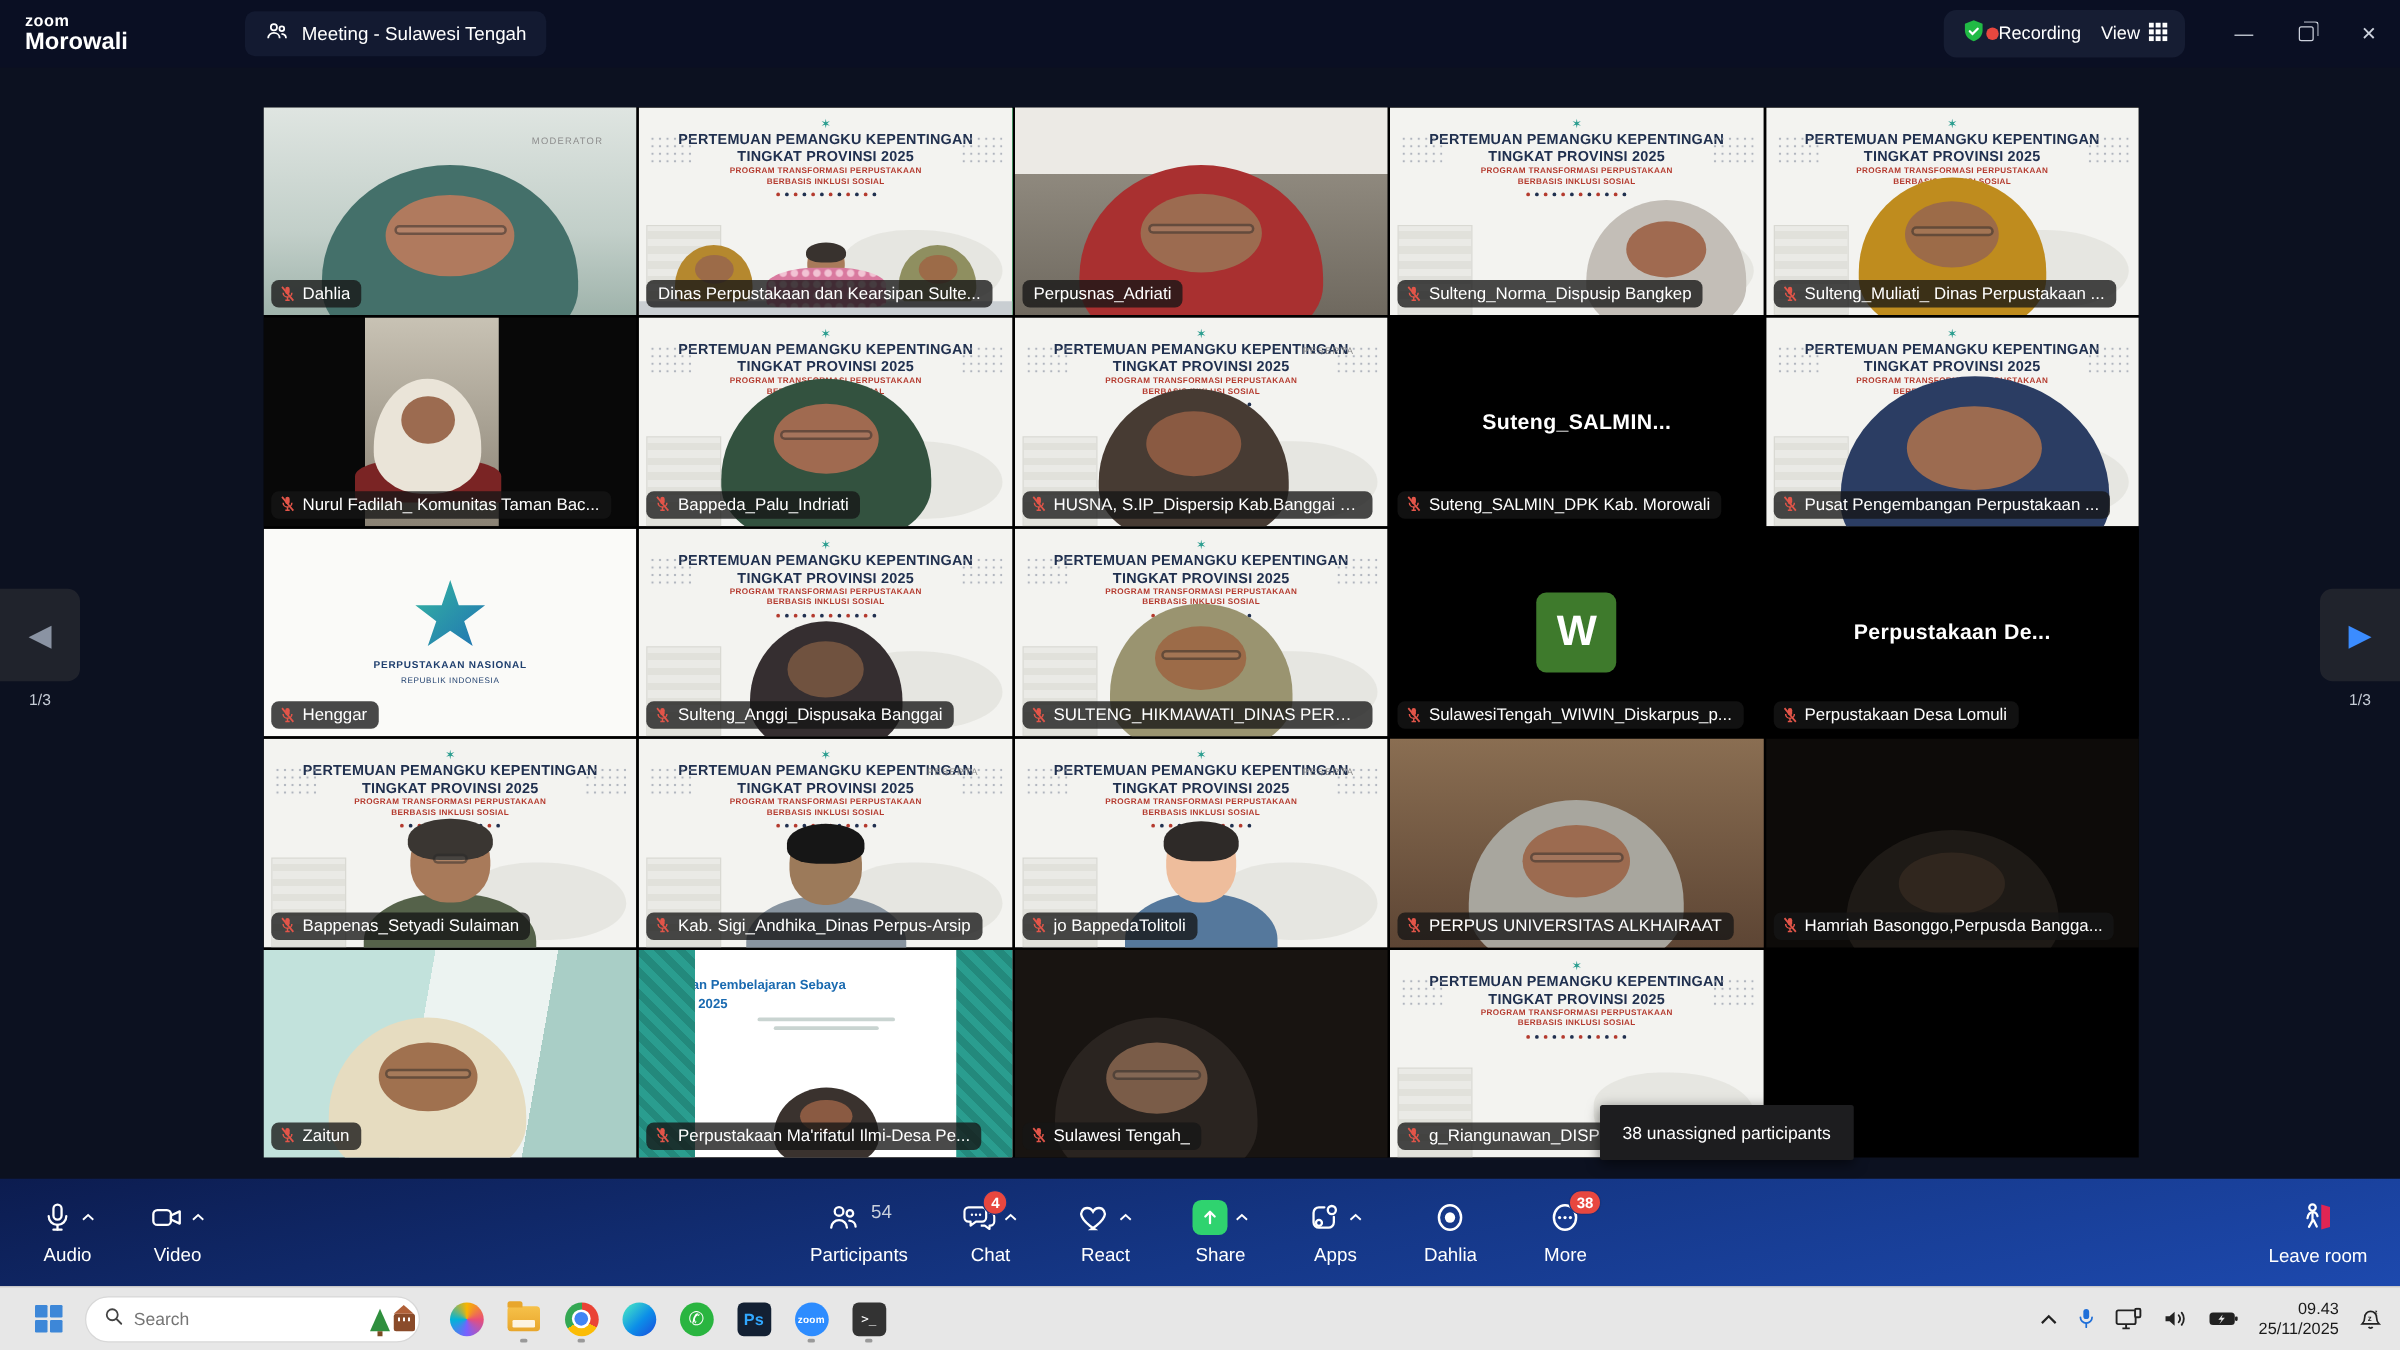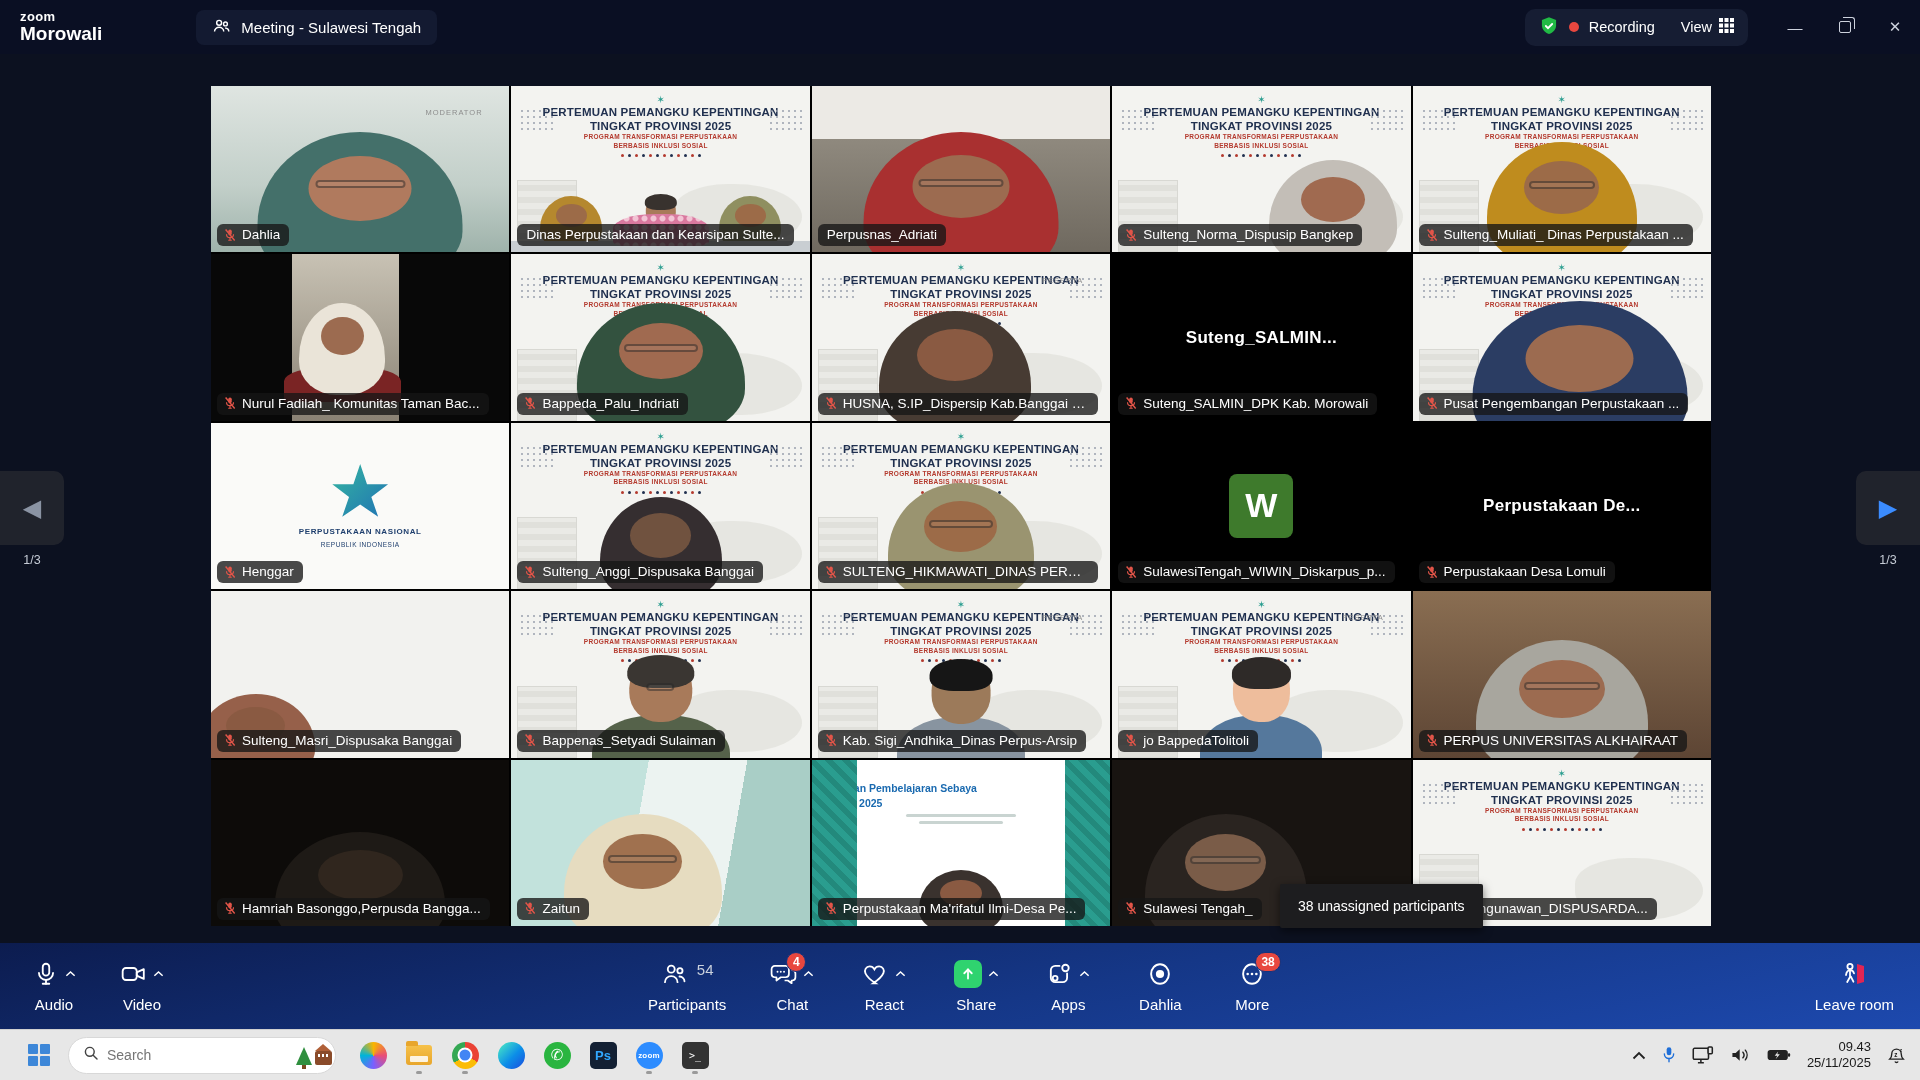--- a/index.html
+++ b/index.html
@@ -8,21 +8,21 @@
 
   
   .topbar{position:absolute;top:0;left:0;width:1920px;height:54px;background:#0a0f23;
     display:flex;align-items:center;color:#fff;z-index:30}
   .zlogo{margin-left:20px;line-height:1.05}
   .zlogo .l1{font-size:13px;font-weight:bold;letter-spacing:.4px}
   .zlogo .l2{font-size:19px;font-weight:bold}
   .meet-tab{margin-left:94px;display:flex;align-items:center;gap:10px;background:#131a31;
     padding:8px 16px;border-radius:8px;font-size:15px;cursor:pointer}
   .top-right{margin-left:auto;display:flex;align-items:center}
-  .rec-pill{display:flex;align-items:center;gap:10px;background:#161d33;border-radius:10px;
+  .rec-pill{display:flex;align-items:center;background:#161d33;border-radius:10px;
     padding:7px 14px;font-size:14.5px}
   .recdot{width:10px;height:10px;border-radius:50%;background:#e8473f}
   .viewbtn{display:flex;align-items:center;gap:7px;margin-left:16px;cursor:pointer}
   .win-btns{display:flex;margin-left:22px}
   .winbtn{width:50px;height:40px;display:flex;align-items:center;justify-content:center;
     color:#cdd2dd;font-size:15px;cursor:pointer}
   .maxsq{width:12px;height:12px;border:1.5px solid #cdd2dd;border-radius:2px;position:relative}
   .maxsq:before{content:"";position:absolute;left:3px;top:-5px;width:11px;height:11px;
     border:1.5px solid #cdd2dd;border-left:none;border-bottom:none;border-radius:0 3px 0 0}
 
@@ -680,37 +680,20 @@
             <svg width="14" height="14" viewBox="0 0 24 24">
   <rect x="9" y="2.5" width="6" height="10" rx="3" fill="#e25549"></rect>
   <path d="M6 10.5a6 6 0 0 0 12 0" stroke="#e25549" stroke-width="2" fill="none"></path>
   <path d="M12 16.5v4.5M9 21h6" stroke="#e25549" stroke-width="2"></path>
   <path d="M4.5 2.5l15.5 19" stroke="#e25549" stroke-width="2.4"></path>
             </svg>
           </span>
           <span class="nm">Perpustakaan Desa Lomuli</span>
         </div>
       </div>
-      <div class="tile" style="background: rgb(242, 242, 239);">
-        <div class="person" style="width: 118px; height: 88px; left: 15%; bottom: -24px;">
-          <div class="hijab" style="background: rgb(150, 96, 74);"></div>
-          <div class="face" style="background: rgb(138, 90, 66);"></div>
-        </div>
-        <div class="nameplate">
-          <span style="display: flex;">
-            <svg width="14" height="14" viewBox="0 0 24 24">
-  <rect x="9" y="2.5" width="6" height="10" rx="3" fill="#e25549"></rect>
-  <path d="M6 10.5a6 6 0 0 0 12 0" stroke="#e25549" stroke-width="2" fill="none"></path>
-  <path d="M12 16.5v4.5M9 21h6" stroke="#e25549" stroke-width="2"></path>
-  <path d="M4.5 2.5l15.5 19" stroke="#e25549" stroke-width="2.4"></path>
-            </svg>
-          </span>
-          <span class="nm">Sulteng_Masri_Dispusaka Banggai</span>
-        </div>
-      </div>
       <div class="tile">
         <div class="slide">
           <div class="cdots" style="left: 8px; top: 22px;"></div>
           <div class="cdots" style="right: 8px; top: 22px;"></div>
           <div class="bldg"></div>
           <div class="mapblob"></div>
           <div class="sl-star">✶</div>
           <div class="t">PERTEMUAN PEMANGKU KEPENTINGAN</div>
           <div class="t">TINGKAT PROVINSI 2025</div>
           <div class="s">PROGRAM TRANSFORMASI PERPUSTAKAAN</div>

